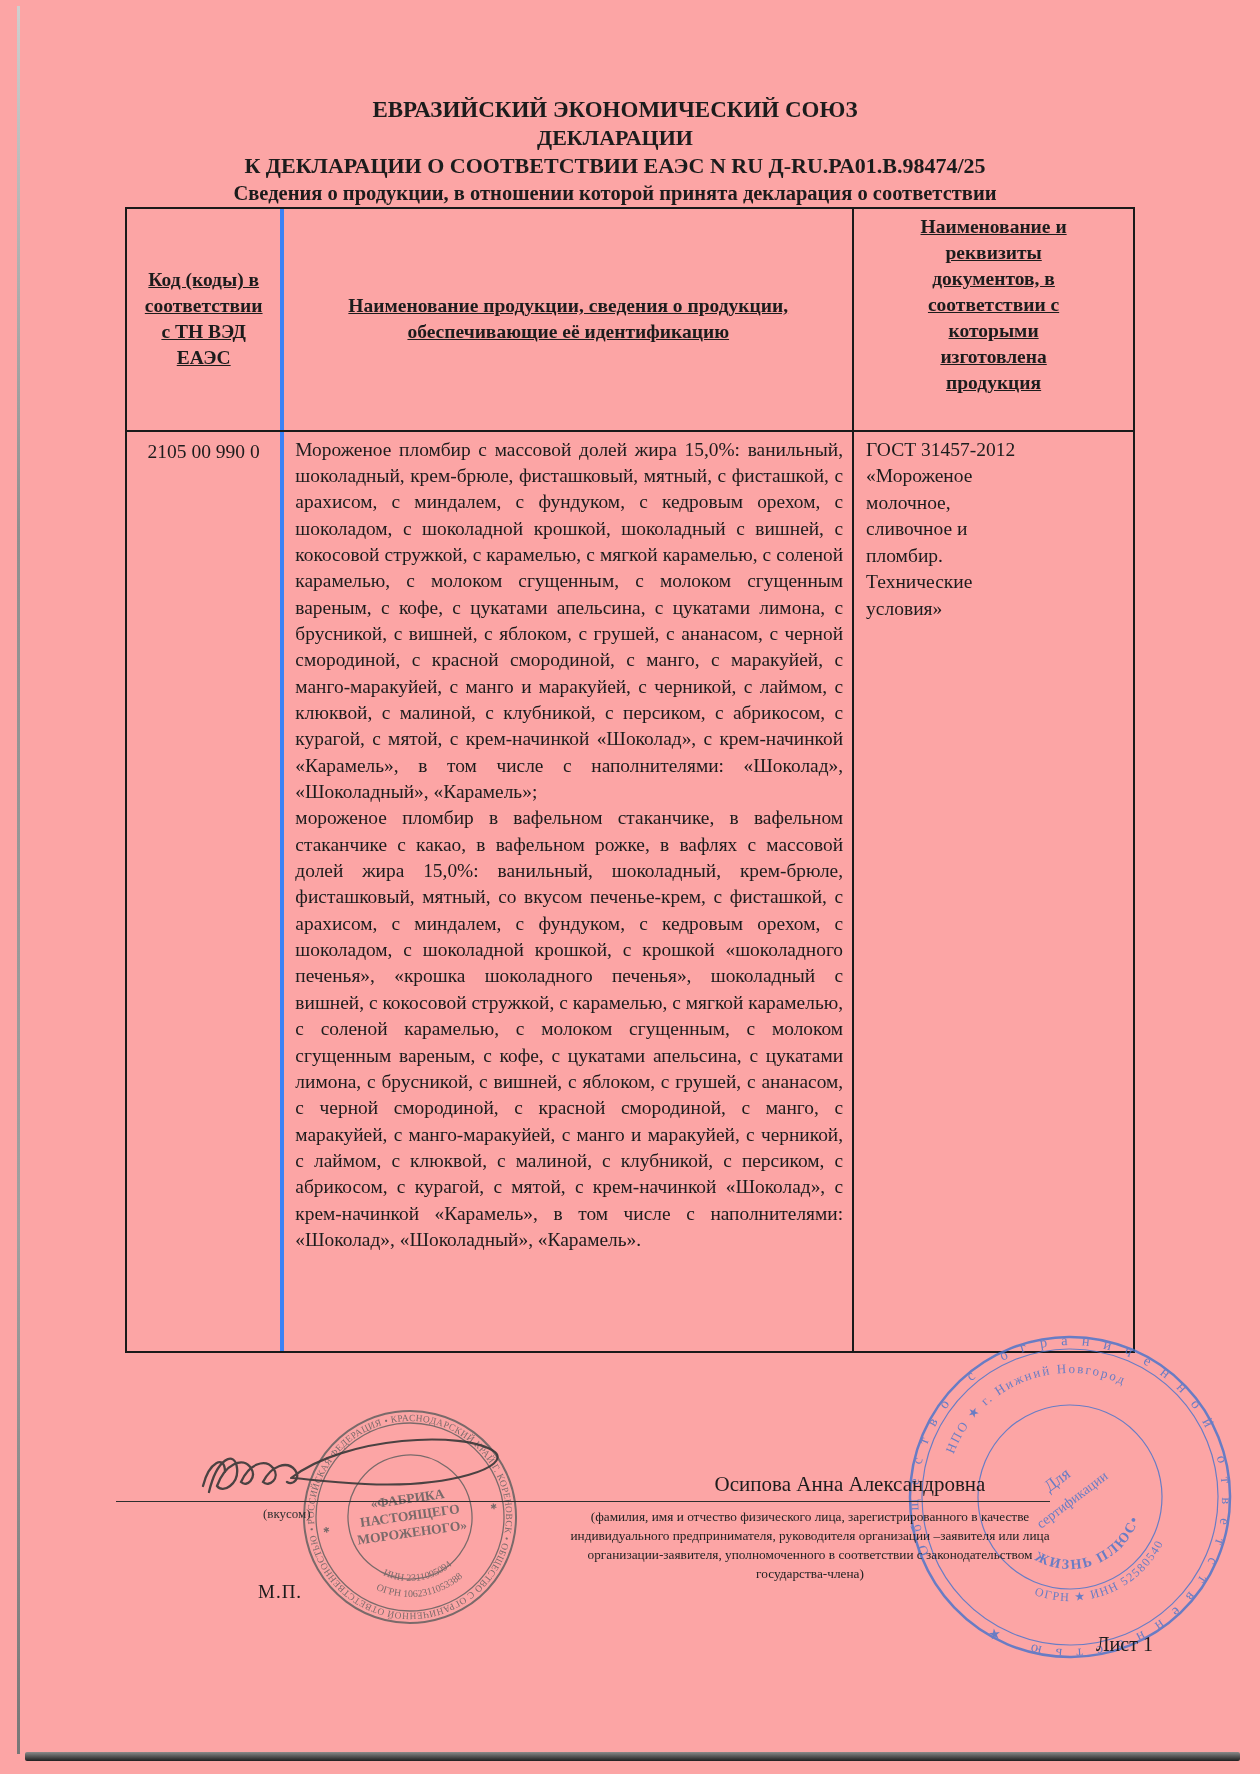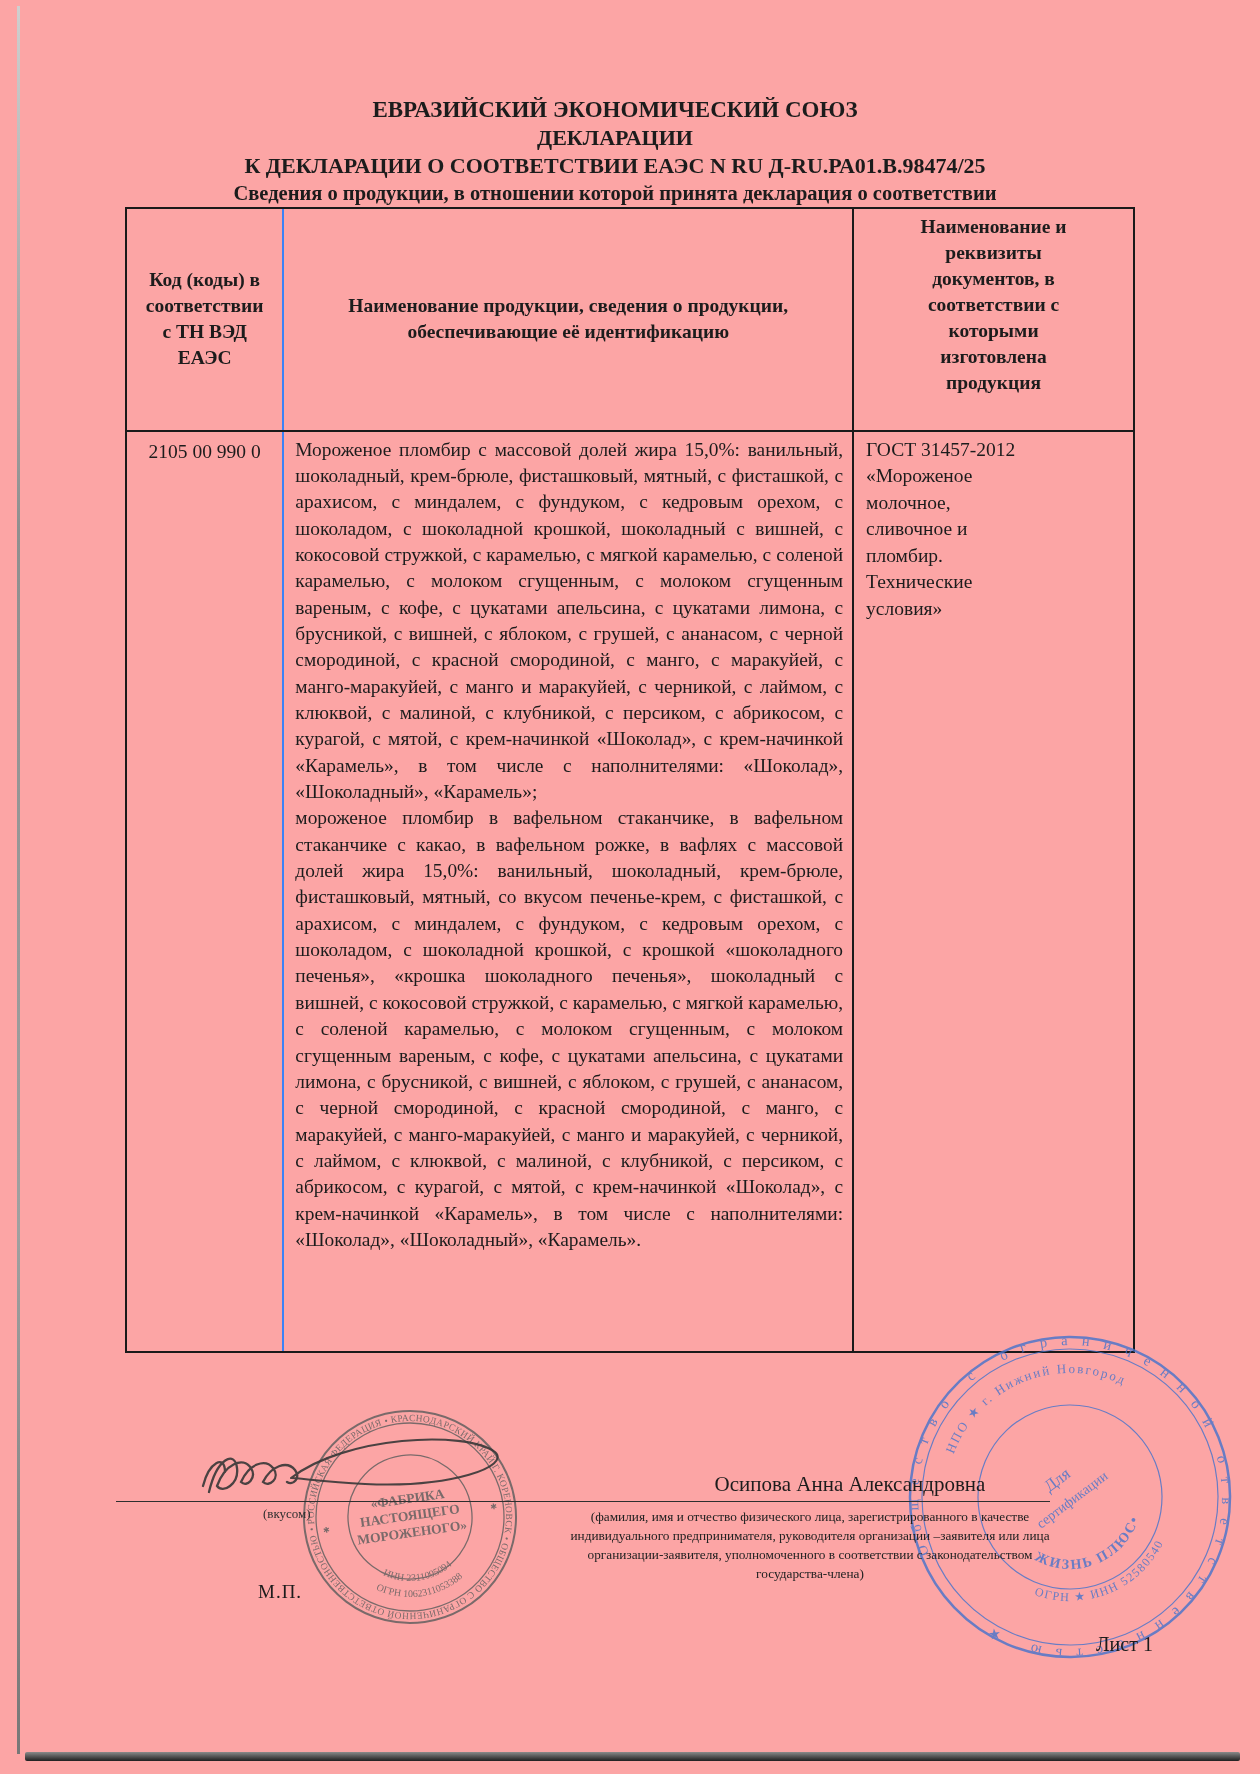--- a/index.html
+++ b/index.html
@@ -18,25 +18,25 @@
   .t1{font-size:23px;line-height:28px;}
   .t2{font-size:22px;line-height:28px;}
   .t3{font-size:22px;line-height:28px;}
   .t4{font-size:20.5px;line-height:26px;}
   
   .doc-table{position:absolute;left:125px;top:207px;width:1010px;height:1146px;
     border:2px solid #1a1a1a;box-sizing:border-box;display:flex;flex-direction:column;}
   .t-row{display:flex;flex-direction:row;width:100%;}
   .t-head{height:223px;border-bottom:2px solid #1a1a1a;box-sizing:border-box;}
   .t-body{height:921px;border-radius:19px;}
-  .c1{width:158px;box-sizing:border-box;border-right:2px solid #3b82f6;}
+  .c1{width:158px;box-sizing:border-box;border-right:4px solid #3b82f6;}
   .c2{width:572px;box-sizing:border-box;border-right:2px solid #1a1a1a;}
   .c3{width:280px;box-sizing:border-box;}
   .hcell{display:flex;align-items:center;justify-content:center;
-    font-weight:bold;font-size:19.5px;line-height:26px;text-align:center;}
+    font-weight:bold;font-size:19.5px;line-height:26px;text-align:center;text-decoration:underline;}
   .hcell.top{align-items:flex-start;padding-top:5px;}
   .pre{white-space:pre-line;}
   .code-cell{padding-top:9px;text-align:center;font-size:19.5px;}
   .prod-cell{padding:5px 9px 0 11px;font-size:19.4px;line-height:26.35px;text-align:justify;overflow:hidden;}
   .prod-cell p{margin:0;}
   .docs-cell{padding:5px 8px 0 12px;font-size:19.5px;line-height:26.5px;}
   
   .sig-line{position:absolute;left:116px;top:1501px;width:934px;border-top:1.6px solid #2e2e2e;}
   .sig-name{position:absolute;left:570px;top:1472px;width:560px;text-align:center;font-size:21px;}
   .sig-label{position:absolute;left:263px;top:1506px;font-size:13px;color:#2f2f2f;}

